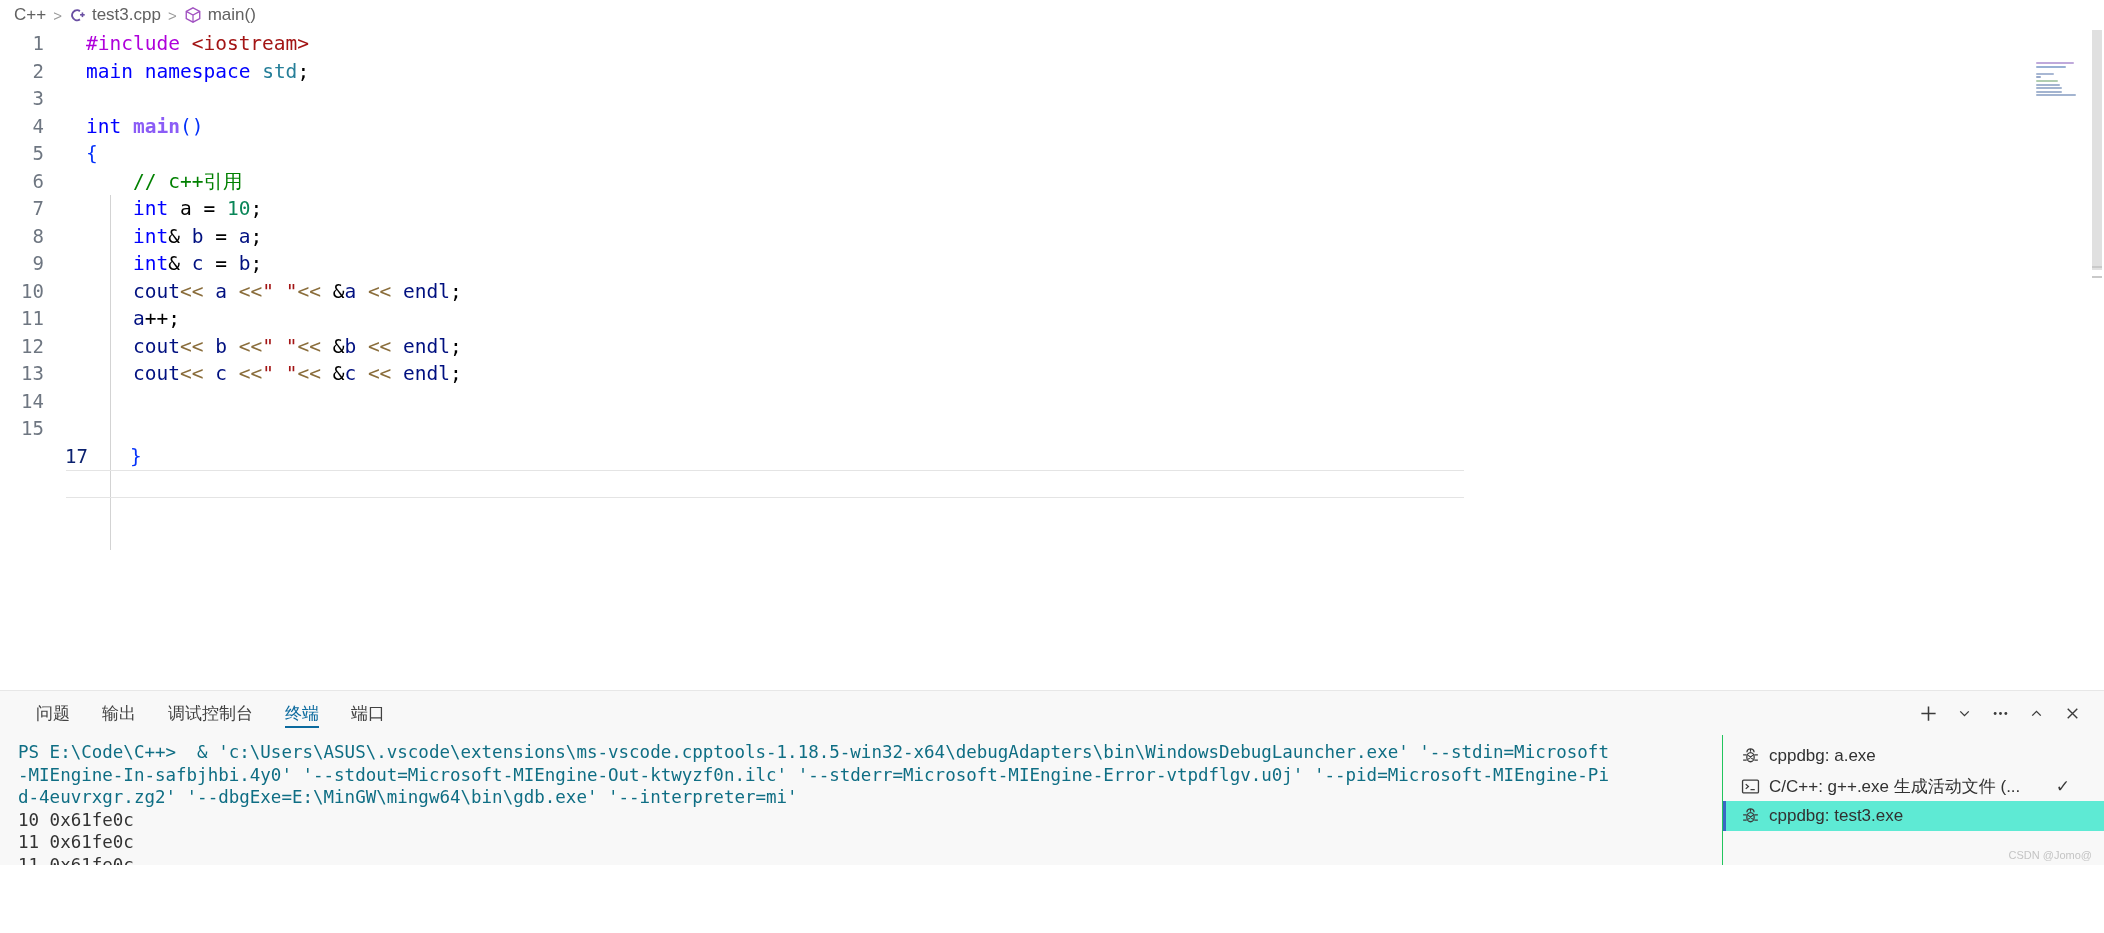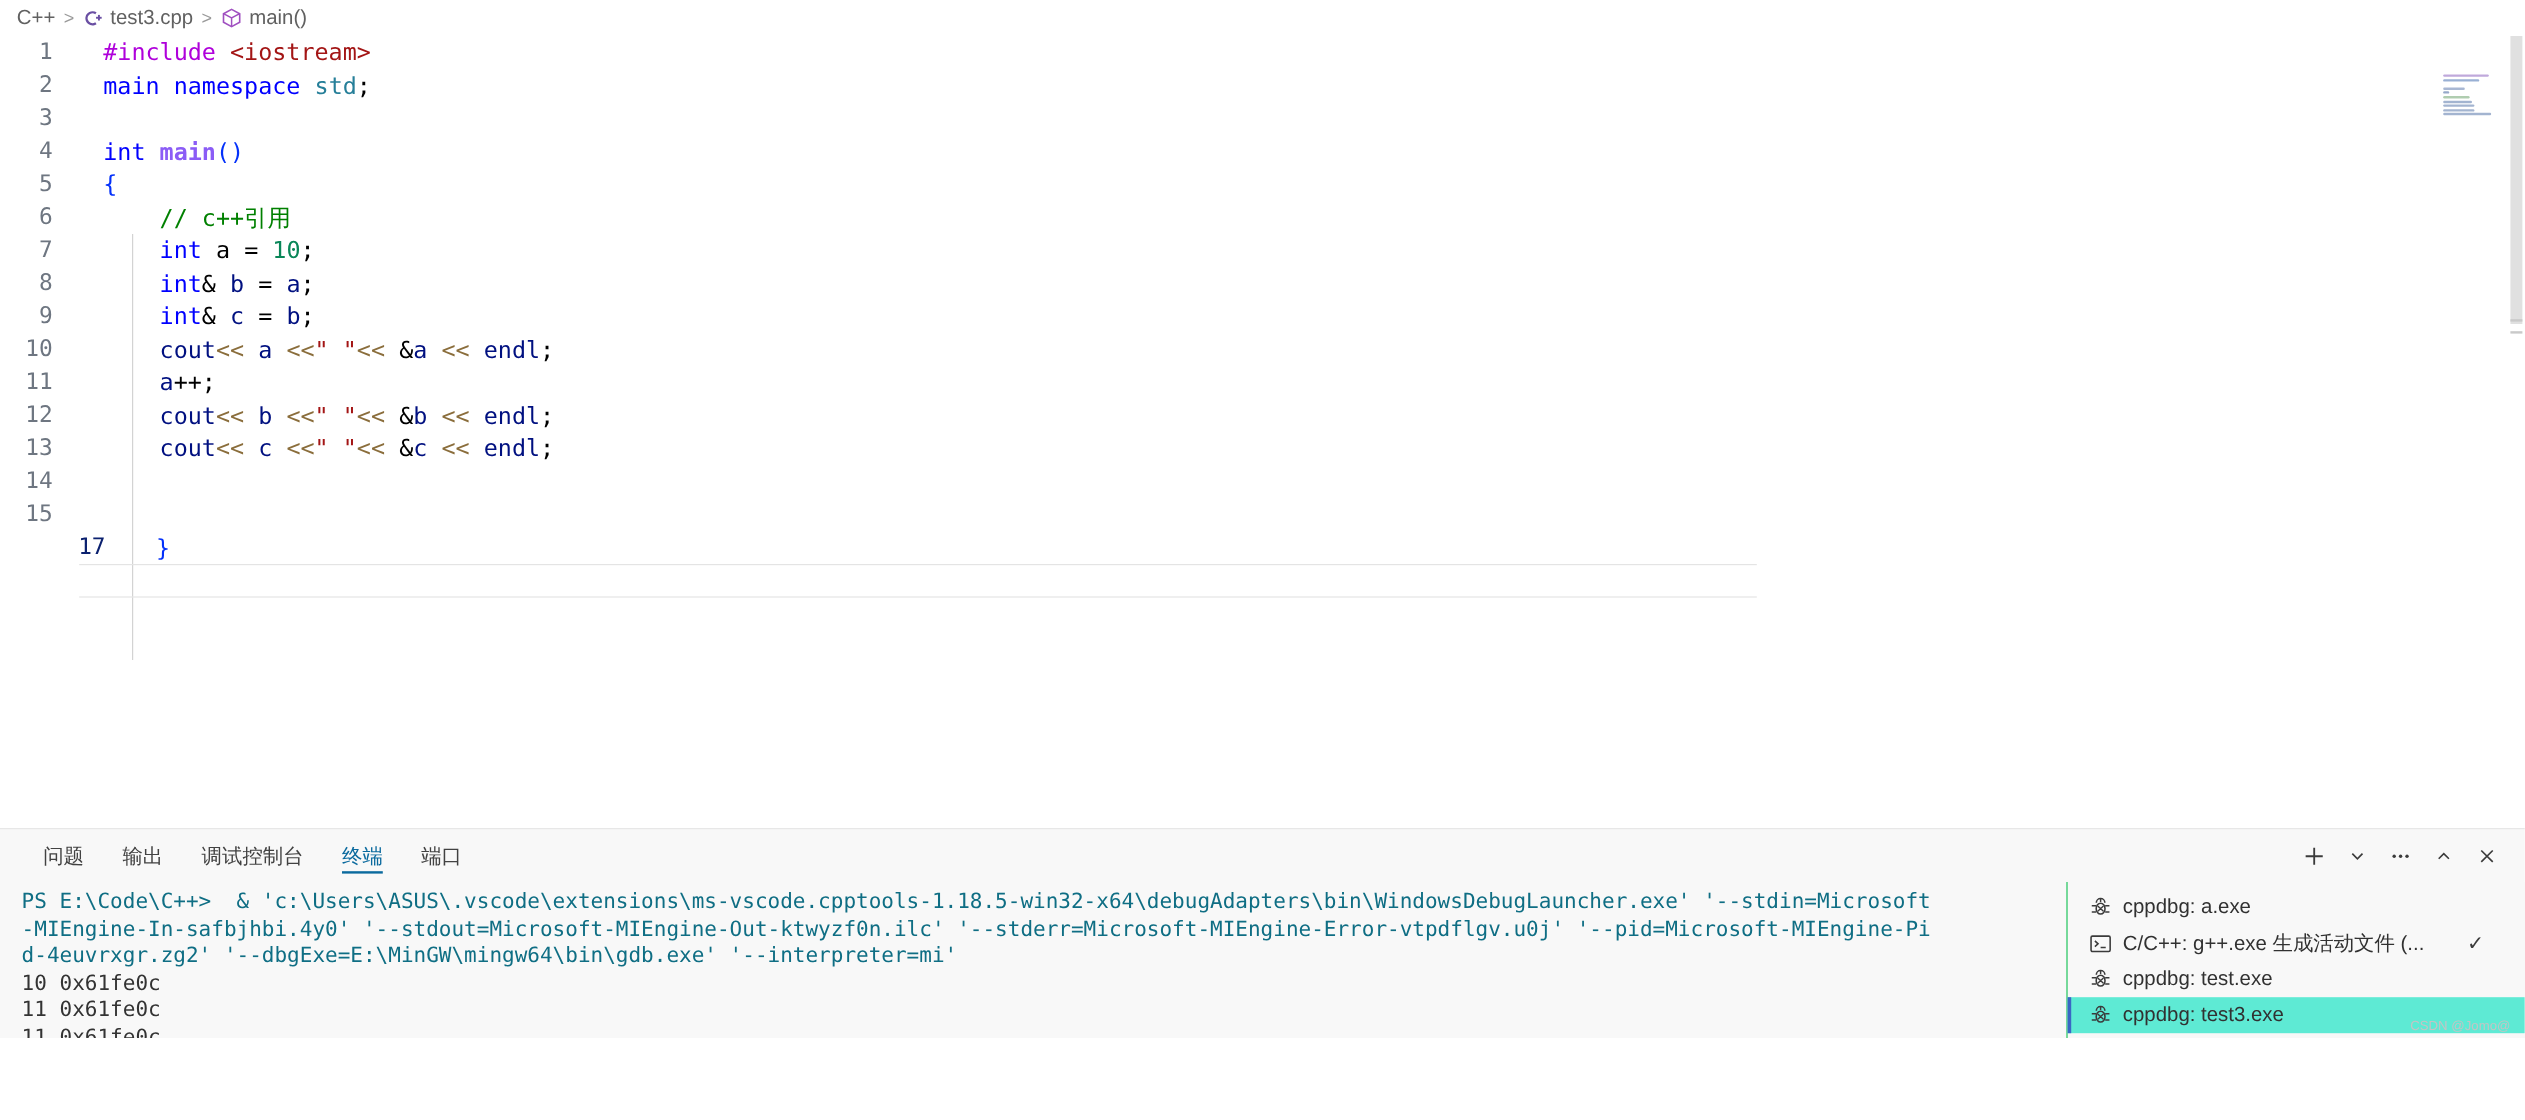--- a/index.html
+++ b/index.html
@@ -288,30 +288,20 @@
           <div class="dbg-item">
             <span class="dbg-ico">
               <svg width="19" height="19" viewBox="0 0 16 16">
                 <rect x="1.3" y="2.6" width="13.4" height="10.8" rx="1" fill="none" stroke="#3b3b3b" stroke-width="1.1"></rect>
                 <path d="M4 6l2.2 2L4 10M8 10.6h3.6" stroke="#3b3b3b" stroke-width="1.1" fill="none"></path>
               </svg>
             </span>
             <span>C/C++: g++.exe 生成活动文件 (...</span>
             <span class="dbg-check">✓</span>
           </div>
-          <div class="dbg-item">
-            <span class="dbg-ico">
-              <svg width="19" height="19" viewBox="0 0 16 16">
-                <path d="M5 4.5a3 3 0 0 1 6 0" fill="none" stroke="#3b3b3b" stroke-width="1.1"></path>
-                <ellipse cx="8" cy="8.6" rx="3.1" ry="3.8" fill="none" stroke="#3b3b3b" stroke-width="1.1"></ellipse>
-                <path d="M6 6.8l4 3.6M10 6.8l-4 3.6M1.8 6.6h3M11.2 6.6h3M1.8 11h3M11.2 11h3M8 1.6v2.4" stroke="#3b3b3b" stroke-width="1"></path>
-              </svg>
-            </span>
-            <span>cppdbg: test.exe</span>
-          </div>
           <div class="dbg-item selected">
             <span class="dbg-ico">
               <svg width="19" height="19" viewBox="0 0 16 16">
                 <path d="M5 4.5a3 3 0 0 1 6 0" fill="none" stroke="#3b3b3b" stroke-width="1.1"></path>
                 <ellipse cx="8" cy="8.6" rx="3.1" ry="3.8" fill="none" stroke="#3b3b3b" stroke-width="1.1"></ellipse>
                 <path d="M6 6.8l4 3.6M10 6.8l-4 3.6M1.8 6.6h3M11.2 6.6h3M1.8 11h3M11.2 11h3M8 1.6v2.4" stroke="#3b3b3b" stroke-width="1"></path>
               </svg>
             </span>
             <span>cppdbg: test3.exe</span>
           </div>

